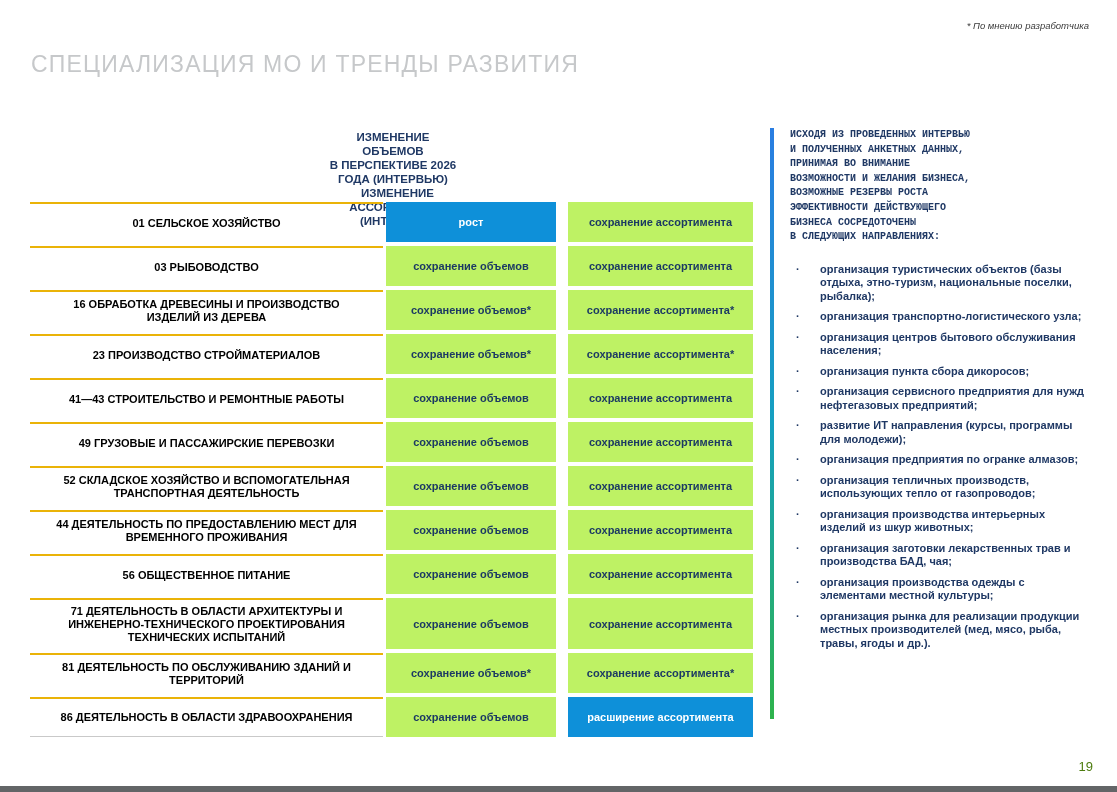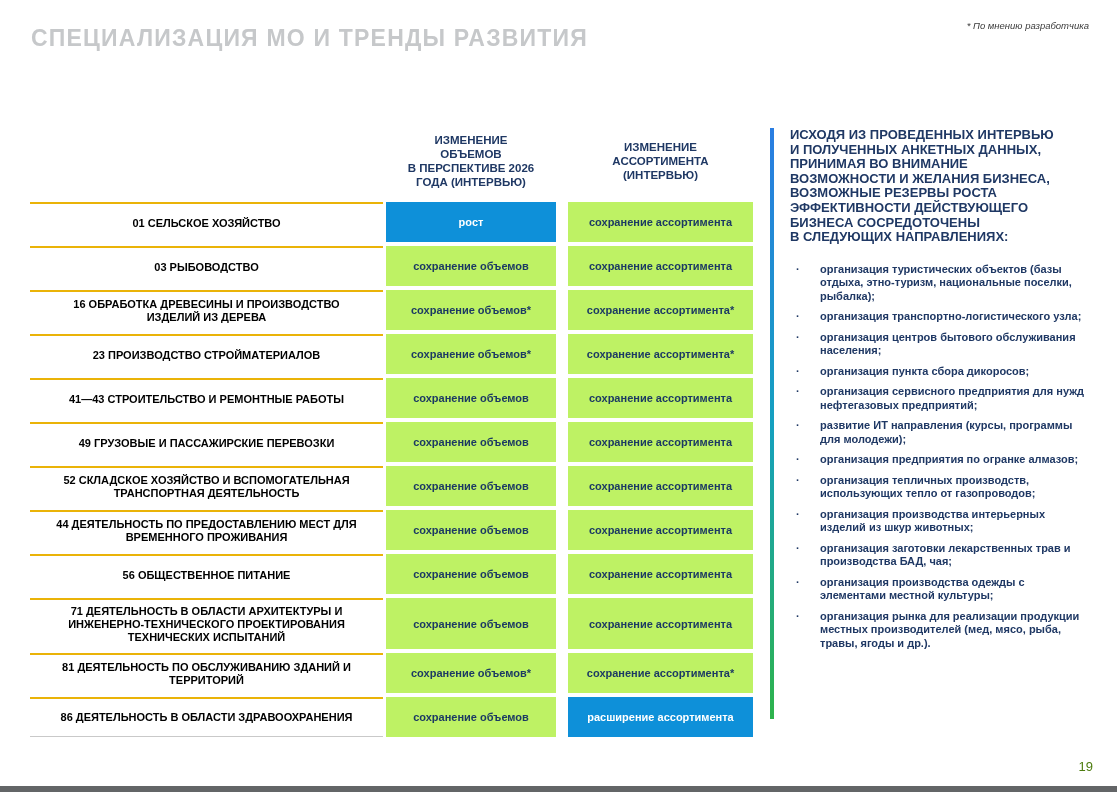--- a/index.html
+++ b/index.html
@@ -1,25 +1,25 @@
 <!DOCTYPE html>
 <html lang="ru"><head>
 <meta charset="utf-8">
 <style>
   html,body{margin:0;padding:0;background:#ffffff;}
   body{font-family:"Liberation Sans", sans-serif;}
   .slide{position:relative;width:1117px;height:792px;background:#ffffff;overflow:hidden;}
 
   .note{position:absolute;top:20px;right:28px;font-size:9.5px;font-style:italic;color:#3c3c3c;}
-  .title{position:absolute;left:31px;top:25px;margin:0;font-size:23px;font-weight:bold;
+  .title{position:absolute;left:31px;top:51px;margin:0;font-size:23px;font-weight:normal;
          color:#c6c8ca;letter-spacing:1.2px;white-space:nowrap;text-align:center;}
 
   
   .table{position:absolute;left:30px;top:130px;width:723px;}
-  .thead{display:flex;align-items:center;height:62px;margin-bottom:10px;}
+  .thead{display:flex;align-items:center;height:62px;margin-bottom:10px;flex-direction:column;}
   .th{font-weight:bold;font-size:11.5px;line-height:14px;color:#1f3864;text-align:center;
       white-space:pre-line;}
   .spacer{width:353px;flex:none;}
   .th1{width:170px;margin-left:3px;flex:none;}
   .th2{width:185px;margin-left:12px;flex:none;}
 
   .row{display:flex;align-items:stretch;min-height:40px;margin-bottom:4px;}
   .label{width:353px;flex:none;box-sizing:border-box;border-top:2px solid #eab308;
          display:flex;align-items:center;justify-content:center;text-align:center;
          font-weight:bold;font-size:11px;line-height:13px;color:#000;padding:5px 16px;}
@@ -30,21 +30,21 @@
   .c2{width:185px;margin-left:12px;flex:none;}
   .cell.light{background:#bef264;color:#1c3a63;text-align:center;}
   .cell.dark{background:#0e90d9;color:#ffffff;}
 
   
   .vbar{position:absolute;left:770px;top:128px;width:4px;height:591px;
         background:linear-gradient(180deg,#2a7de2 0%,#15a0c0 50%,#2eb34b 100%);}
 
   
   .sidebar{position:absolute;left:790px;top:128px;width:302px;}
-  .intro{font-weight:bold;font-size:13px;line-height:14.6px;color:#1f3864;white-space:pre-line;}
+  .intro{font-weight:bold;font-size:10px;line-height:14.6px;color:#1f3864;white-space:pre-line;font-family:Liberation Mono, monospace;}
   .bullets{margin-top:18px;}
   .bullet{display:flex;margin-bottom:7px;font-weight:bold;font-size:11px;line-height:13.5px;color:#1f3864;}
   .dot{width:30px;flex:none;padding-left:6px;box-sizing:border-box;}
 
   .pagenum{position:absolute;right:24px;bottom:18px;font-size:13px;color:#4d7c0f;}
   .bottombar{position:absolute;left:0;right:0;bottom:0;height:6px;background:#636567;}
 </style>
 </head>
 <body>
 

